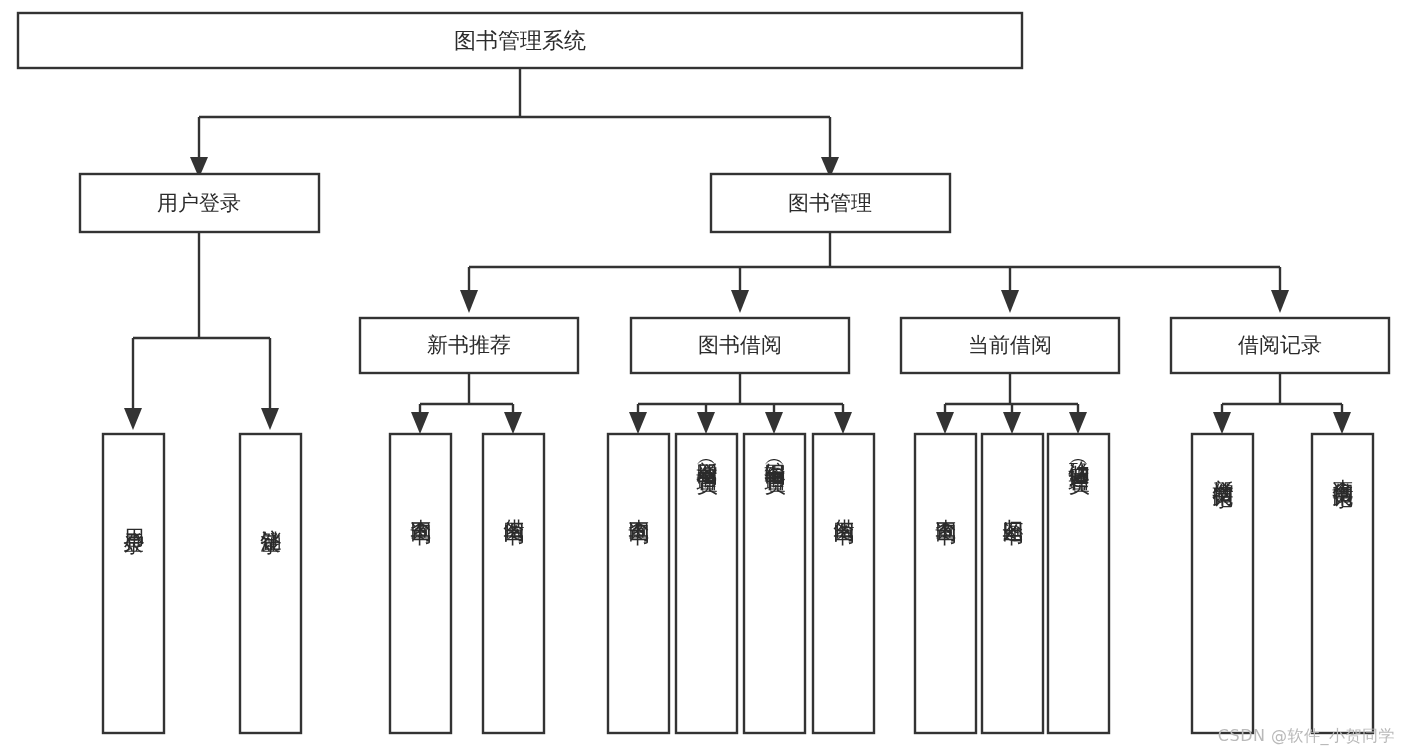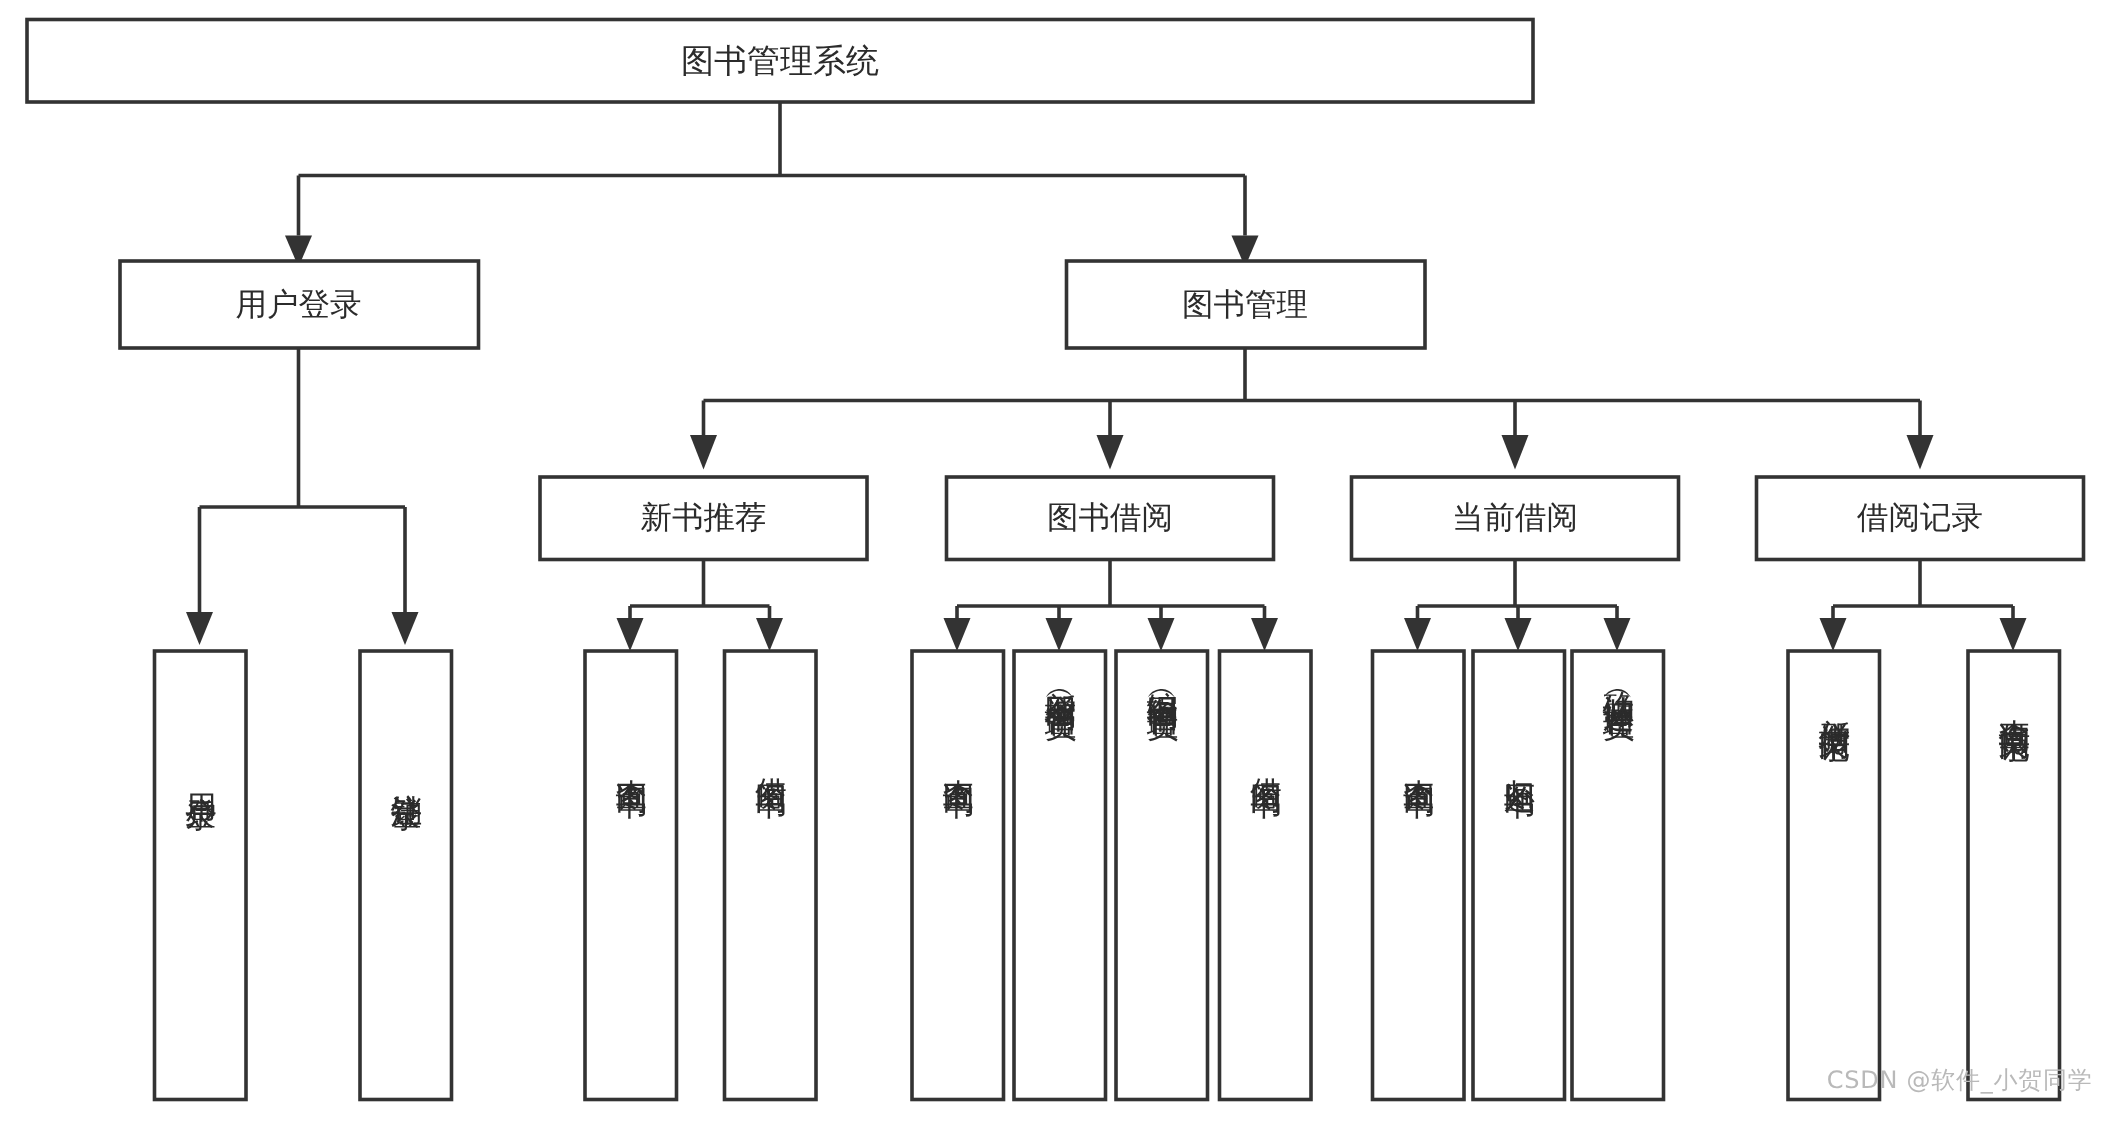--- a/index.html
+++ b/index.html
@@ -69,21 +69,21 @@
     font-family: "DejaVu Sans", "Liberation Sans", sans-serif;
     font-size: 21px;
     line-height: 1.28;
     color: #2b2b2b;
     letter-spacing: 2px;
     white-space: nowrap;
   }
   .watermark {
     position: absolute;
     right: 10px;
-    bottom: 16px;
+    bottom: 0;
     font-family: "DejaVu Sans", "Liberation Sans", sans-serif;
     font-size: 16px;
     color: #b9b9b9;
     letter-spacing: 0.5px;
     user-select: none;
   }
 </style>
 </head>
 <body>
 

